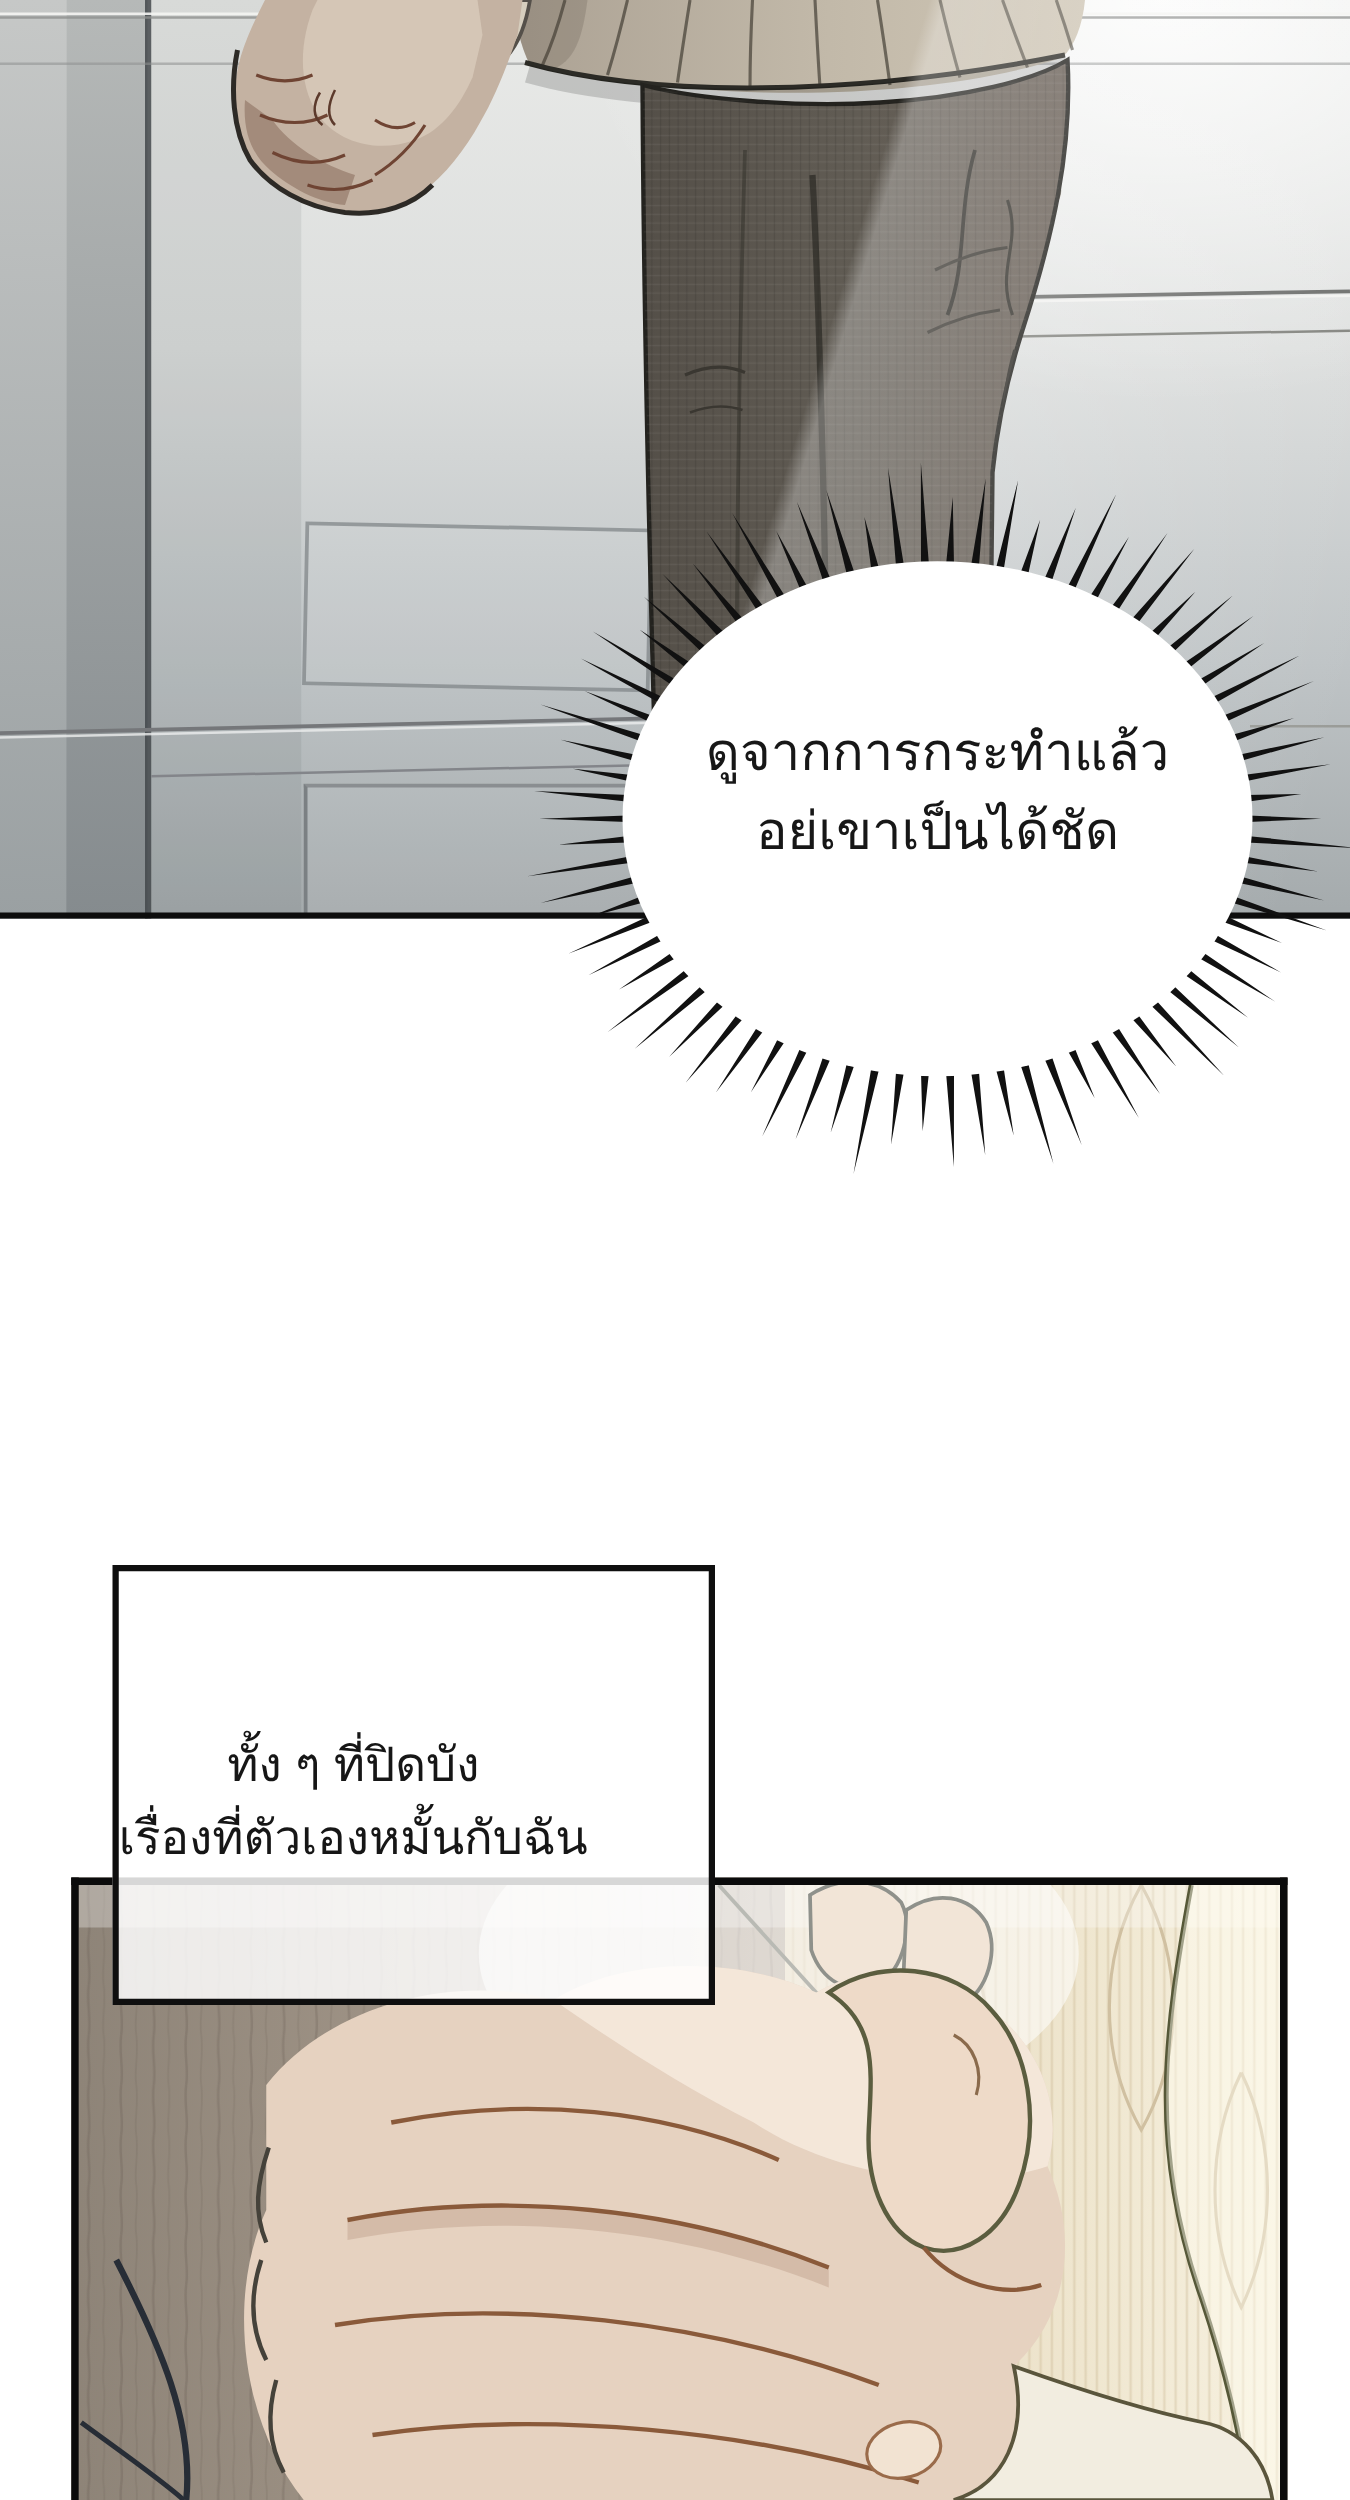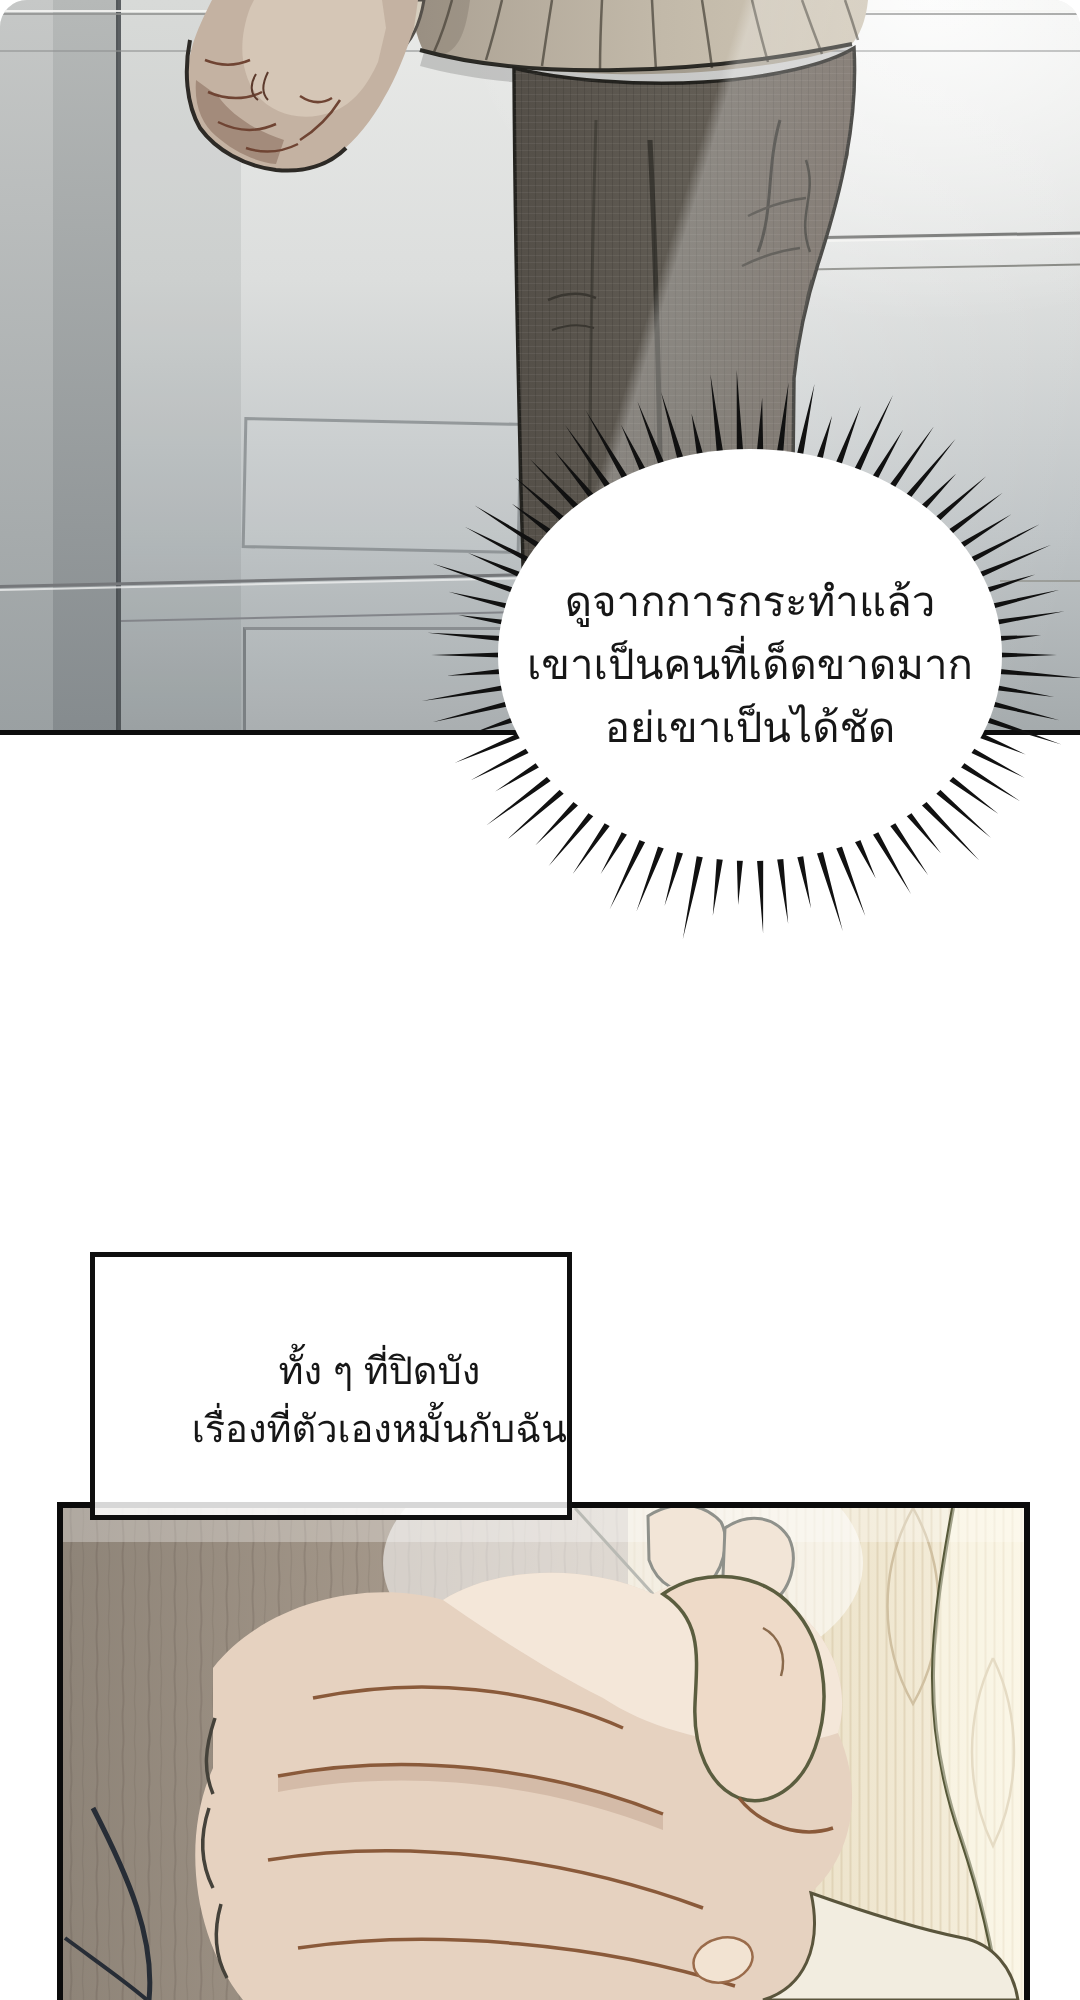--- a/index.html
+++ b/index.html
@@ -1,17 +1,17 @@
 <!DOCTYPE html>
 <html><head>
 <meta charset="utf-8">
 <style>
   html,body{margin:0;padding:0;background:#ffffff;}
   .stage{position:relative;width:1080px;height:2000px;overflow:hidden;background:#ffffff;
-         font-family:"Liberation Sans","DejaVu Sans",sans-serif;border-radius:27px;}
+         font-family:"Liberation Sans","DejaVu Sans",sans-serif;}
   .abs{position:absolute;}
 
   
   .room{left:0;top:0;width:1080px;height:735px;overflow:hidden;z-index:1;
         background:linear-gradient(180deg,#e9eae8 0%,#dcdedd 38%,#bfc4c6 72%,#a4aaac 100%);}
   .room .light-radial{left:0;top:0;width:1080px;height:735px;
         background:radial-gradient(ellipse 760px 520px at 86% 0%,rgba(255,255,255,.85),rgba(255,255,255,0) 62%);}
   .room .light-beam{left:0;top:0;width:1080px;height:735px;opacity:.5;
         background:linear-gradient(107deg,rgba(255,255,255,0) 57%,rgba(255,255,255,.55) 58%,rgba(255,255,255,.22) 80%,rgba(255,255,255,0) 96%);}
   .wall-band-a{left:0;top:0;width:53px;height:735px;background:linear-gradient(#c6c8c7,#9aa0a2);}
@@ -31,23 +31,23 @@
         background:rgba(118,112,96,.35);filter:blur(3px);}
   .room-bottom-line{left:0;top:730px;width:1080px;height:5px;background:#0d0d0d;z-index:6;}
 
   
   .bubble{left:398px;top:312px;width:710px;height:700px;z-index:20;}
   .bubble svg{display:block;width:710px;height:700px;}
   .bubble-text{left:60px;top:258px;width:584px;text-align:center;
                font-size:42px;line-height:63px;color:#171717;letter-spacing:0;}
 
   
-  .caption{left:90px;top:1252px;width:482px;height:268px;border:5px solid #0f0f0f;
+  .caption{left:90px;top:1252px;width:482px;height:352px;border:5px solid #0f0f0f;
            background:rgba(255,255,255,.84);z-index:30;box-sizing:border-box;
-           display:flex;flex-direction:column;justify-content:center;align-items:flex-end;}
+           display:flex;flex-direction:column;justify-content:center;align-items:flex-start;}
   .caption-inner{transform:translateY(14px);text-align:center;font-size:38px;line-height:58px;color:#161616;}
 
   
   .closeup{left:57px;top:1502px;width:973px;height:498px;box-sizing:border-box;
            border:6px solid #0b0b0b;border-bottom:none;z-index:10;overflow:hidden;background:#b3a698;}
   .closeup svg{display:block;width:961px;height:492px;}
 </style>
 </head>
 <body>
 
@@ -153,21 +153,20 @@
     <div class="abs room-bottom-line"></div>
   </div>
 
   <div class="abs bubble">
     <svg viewBox="0 0 710 700">
       <polygon id="burst-poly" fill="#111111" points="600.2,340.4 659.0,343.0 600.2,345.6 599.7,356.7 688.0,366.4 599.1,362.0 597.5,372.9 656.2,385.1 596.5,378.1 593.8,389.0 661.4,408.3 592.2,394.1 588.4,404.7 663.5,432.4 586.4,409.8 581.6,420.1 627.6,442.4 579.1,425.0 573.3,435.0 626.8,465.9 570.3,439.6 563.5,449.2 622.2,489.3 560.1,453.7 552.4,462.8 600.5,502.1 548.5,467.0 539.9,475.6 593.1,526.0 535.6,479.5 526.3,487.5 581.3,548.5 521.6,491.2 511.5,498.5 543.1,541.4 506.5,501.8 495.6,508.5 530.2,563.3 490.3,511.5 478.9,517.4 513.1,582.3 473.3,520.0 461.3,525.2 477.8,566.6 455.5,527.4 443.0,531.8 467.4,604.2 437.0,533.6 424.2,537.1 444.8,619.2 418.0,538.6 404.8,541.3 413.0,596.6 398.5,542.3 385.1,544.1 390.2,612.1 378.7,544.7 365.2,545.6 365.1,621.6 358.8,545.8 345.2,545.8 340.1,592.9 338.8,545.6 325.3,544.7 314.8,603.8 318.9,544.1 305.5,542.3 284.8,627.2 299.2,541.3 286.0,538.6 266.5,594.1 279.8,537.1 267.0,533.6 238.4,599.6 261.0,531.8 248.5,527.4 211.7,597.2 242.7,525.2 230.7,520.0 202.6,561.9 225.1,517.4 213.7,511.5 174.7,562.0 208.4,508.5 197.5,501.8 150.5,554.2 192.5,498.5 182.4,491.2 137.2,533.5 177.7,487.5 168.4,479.5 109.6,527.2 164.1,475.6 155.5,467.0 88.2,513.6 151.6,462.8 143.9,453.7 97.2,479.5 140.5,449.2 133.7,439.6 72.7,468.2 130.7,435.0 124.9,425.0 56.5,450.9 122.4,420.1 117.6,409.8 74.3,421.2 115.6,404.7 111.8,394.1 34.4,410.3 110.2,389.0 107.5,378.1 23.9,389.0 106.5,372.9 104.9,362.0 48.8,363.8 104.3,356.7 103.8,345.6 33.2,343.0 103.8,340.4 104.3,329.3 29.3,320.7 104.9,324.0 106.5,313.1 60.3,303.0 107.5,307.9 110.2,297.0 50.5,279.7 111.8,291.9 115.6,281.3 34.3,251.5 117.6,276.2 122.4,265.9 69.7,240.8 124.9,261.0 130.7,251.0 66.7,214.7 133.7,246.4 140.5,236.8 76.3,193.2 143.9,232.3 151.6,223.2 113.6,191.5 155.5,219.0 164.1,210.4 117.1,165.4 168.4,206.5 177.7,198.5 132.1,147.2 182.4,194.8 192.5,187.5 156.2,138.8 197.5,184.2 208.4,177.5 167.1,113.0 213.7,174.5 225.1,168.6 187.6,98.2 230.7,166.0 242.7,160.8 223.0,112.7 248.5,158.6 261.0,154.2 239.5,89.4 267.0,152.4 279.8,148.9 263.0,79.9 286.0,147.4 299.2,144.7 293.5,101.6 305.5,143.7 318.9,141.9 312.4,62.2 325.3,141.3 338.8,140.4 338.7,58.0 345.2,140.2 358.8,140.2 364.2,85.5 365.2,140.4 378.7,141.3 390.6,70.5 385.1,141.9 398.5,143.7 416.5,72.1 404.8,144.7 418.0,147.4 434.1,103.7 424.2,148.9 437.0,152.4 462.7,94.1 443.0,154.2 455.5,158.6 495.0,83.1 461.3,160.8 473.3,166.0 505.2,117.4 478.9,168.6 490.3,174.5 536.0,114.3 495.6,177.5 506.5,184.2 557.5,127.0 511.5,187.5 521.6,194.8 558.3,161.4 526.3,198.5 535.6,206.5 588.2,164.3 539.9,210.4 548.5,219.0 604.7,180.7 552.4,223.2 560.1,232.3 613.4,202.3 563.5,236.8 570.3,246.4 641.7,212.3 573.3,251.0 579.1,261.0 653.2,232.7 581.6,265.9 586.4,276.2 637.2,262.4 588.4,281.3 592.2,291.9 661.6,277.7 593.8,297.0 596.5,307.9 666.5,299.3 597.5,313.1 599.1,324.0 643.1,323.2 599.7,329.3"></polygon>
       <ellipse cx="352" cy="343" rx="252" ry="206" fill="#ffffff"></ellipse>
     </svg>
     <div class="abs bubble-text">
       <div>ดูจากการกระทำแล้ว</div>
-      <div>เขาเป็นคนที่เด็ดขาดมาก</div>
       <div>อย่เขาเป็นได้ชัด</div>
     </div>
   </div>
 
   <div class="abs closeup">
     <svg viewBox="0 0 961 492">
       <defs>
         <linearGradient id="woodGrad" x1="0" y1="0" x2="1" y2="0">
           <stop offset="0" stop-color="#8e8478"></stop>
             <stop offset=".7" stop-color="#a89b8d"></stop>

